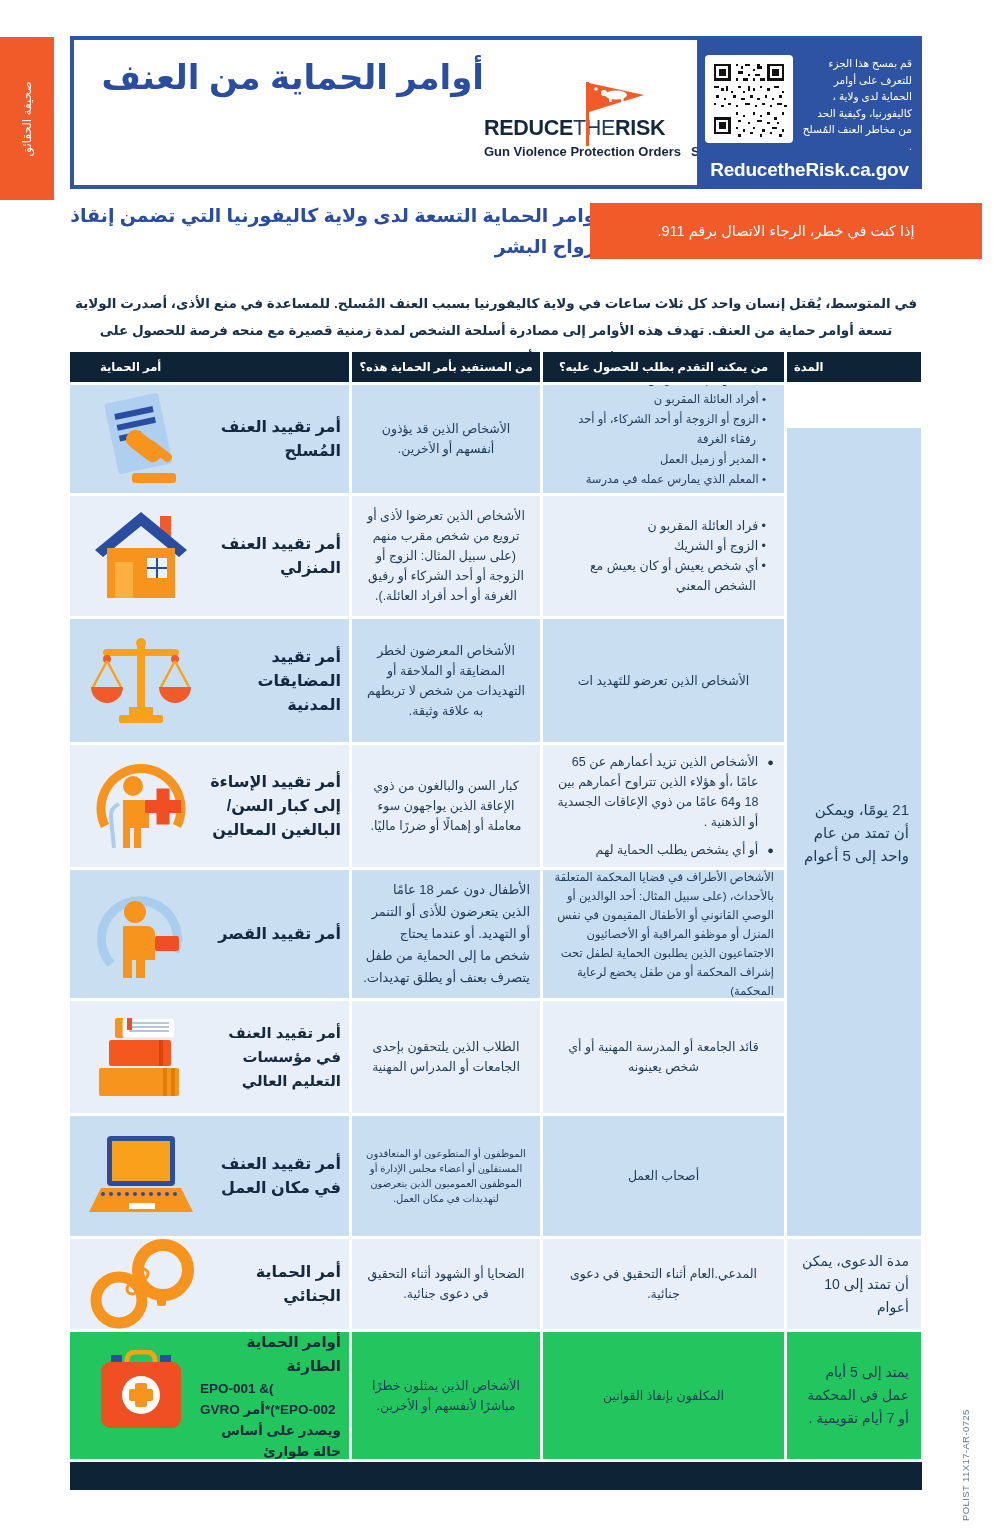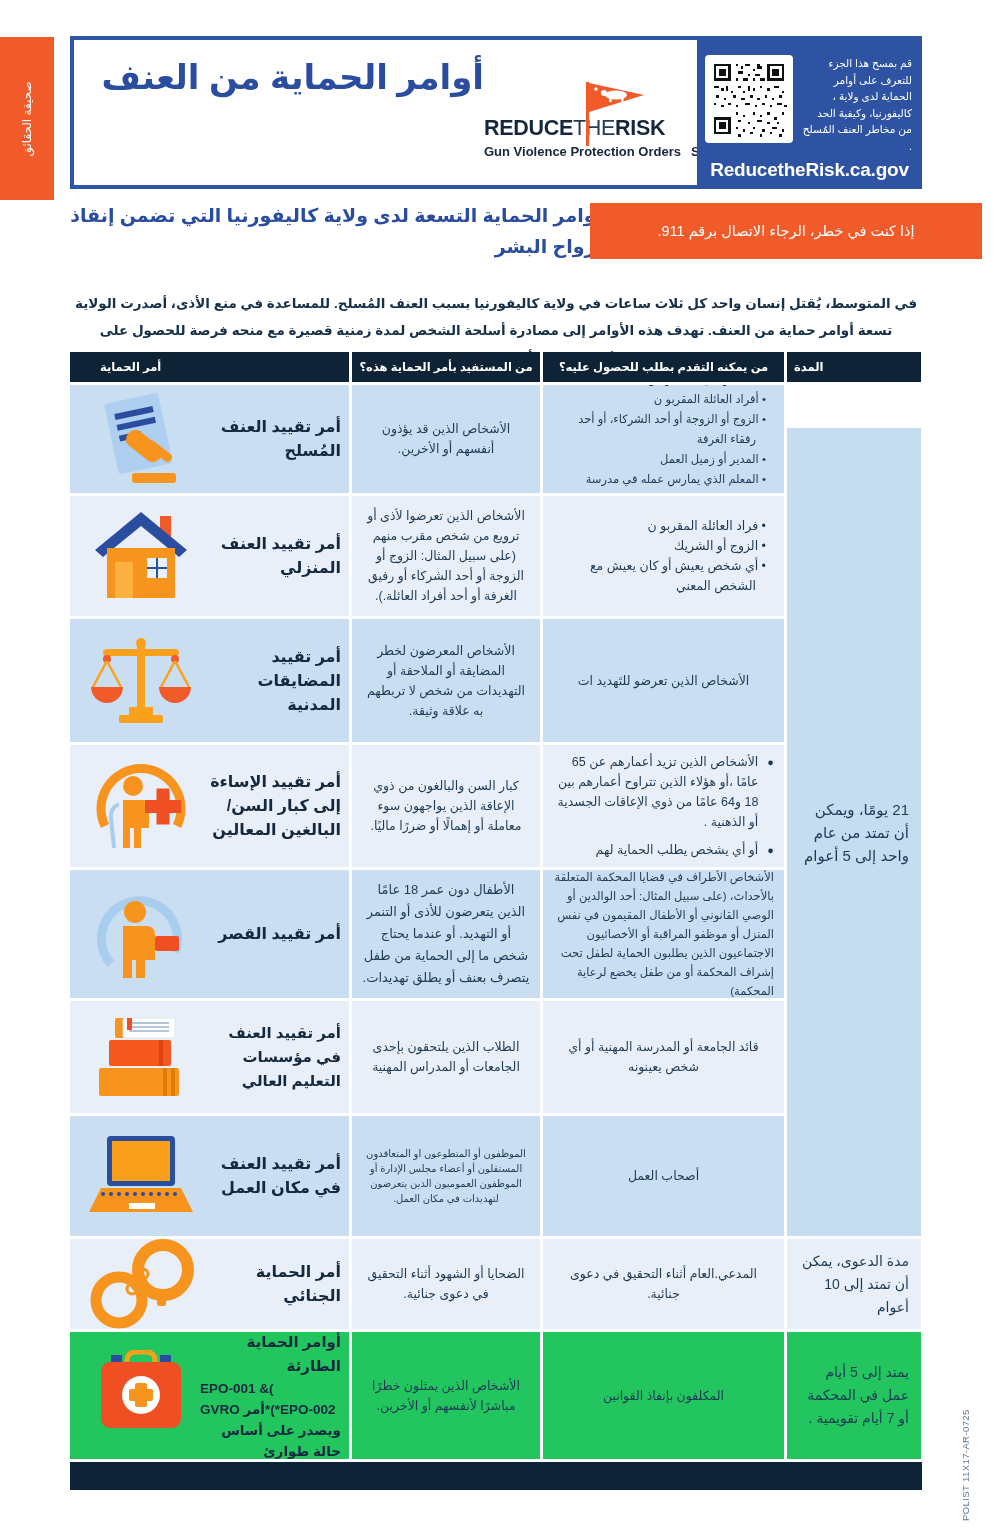--- a/index.html
+++ b/index.html
@@ -354,21 +354,21 @@
         <svg width="100" height="100" viewBox="0 0 100 100">
           <path d="M20,80 A38,38 0 1 1 84,68" stroke="#A9CDEE" stroke-width="9" fill="none"></path>
           <circle cx="44" cy="28" r="11" fill="#F7941D"></circle>
           <path d="M32,42 h24 a8,8 0 0 1 8,8 v26 h-10 v18 h-9 v-18 h-4 v18 h-9 z" fill="#F7941D"></path>
           <rect x="64" y="52" width="24" height="15" rx="2" fill="#F04E23"></rect>
         </svg>
       </div>
       <div class="ordername">أمر تقييد القصر</div>
     </div>
     <div class="cell bg-a">
-      <div class="bodytext" style="font-size:13px;line-height:22px;text-align:center;">الأطفال دون عمر 18 عامًا الذين يتعرضون للأذى أو التنمر أو التهديد. أو عندما يحتاج شخص ما إلى الحماية من طفل يتصرف بعنف أو يطلق تهديدات.</div>
+      <div class="bodytext" style="font-size:13px;line-height:22px;text-align:right;">الأطفال دون عمر 18 عامًا الذين يتعرضون للأذى أو التنمر أو التهديد. أو عندما يحتاج شخص ما إلى الحماية من طفل يتصرف بعنف أو يطلق تهديدات.</div>
     </div>
     <div class="cell bg-a">
       <div class="bodytext" style="font-size:11.5px;line-height:19px;text-align:right;">الأشخاص الأطراف في قضايا المحكمة المتعلقة بالأحداث، (على سبيل المثال: أحد الوالدين أو الوصي القانوني أو الأطفال المقيمون في نفس المنزل أو موظفو المراقبة أو الأخصائيون الاجتماعيون الذين يطلبون الحماية لطفل تحت إشراف المحكمة أو من طفل يخضع لرعاية المحكمة)</div>
     </div>
 
     <div class="ordercell bg-b">
       <div class="iconbox">
         <svg width="104" height="86" viewBox="0 0 104 86">
           <rect x="26" y="4" width="10" height="20" rx="2" fill="#F7941D"></rect>
           <rect x="34" y="4" width="52" height="20" rx="2" fill="#FFFFFF" stroke="#DCE6F0"></rect>

